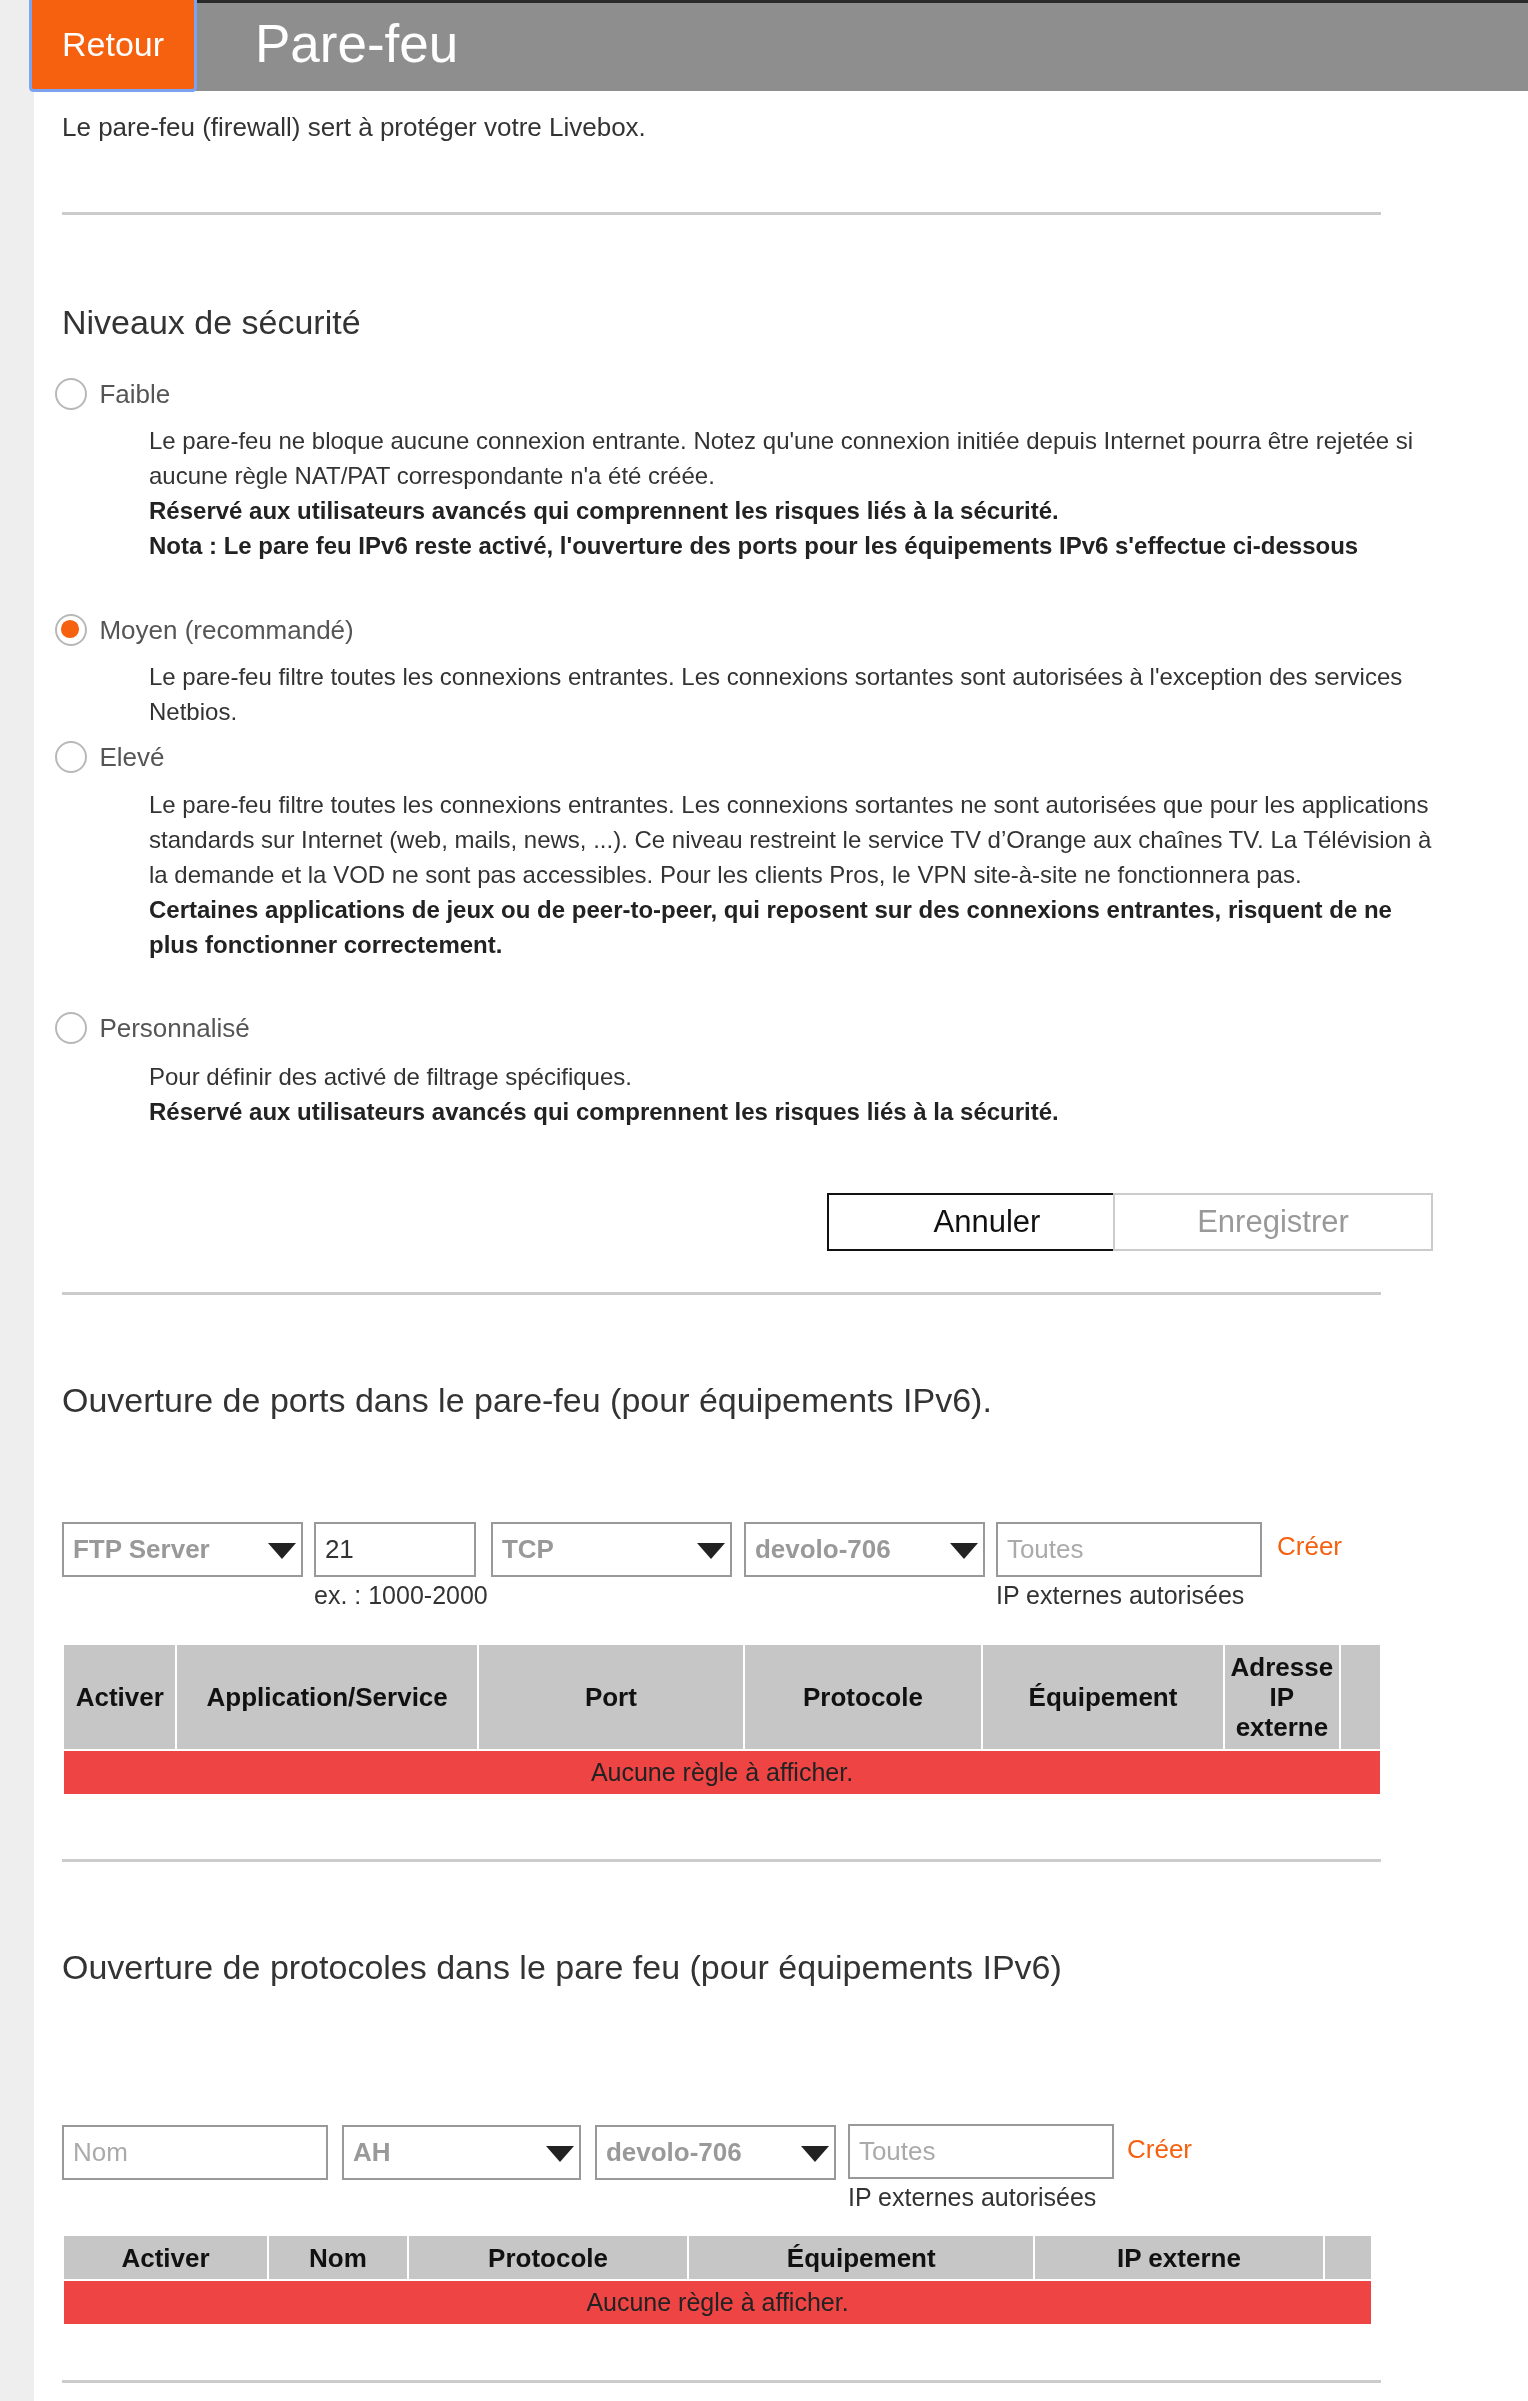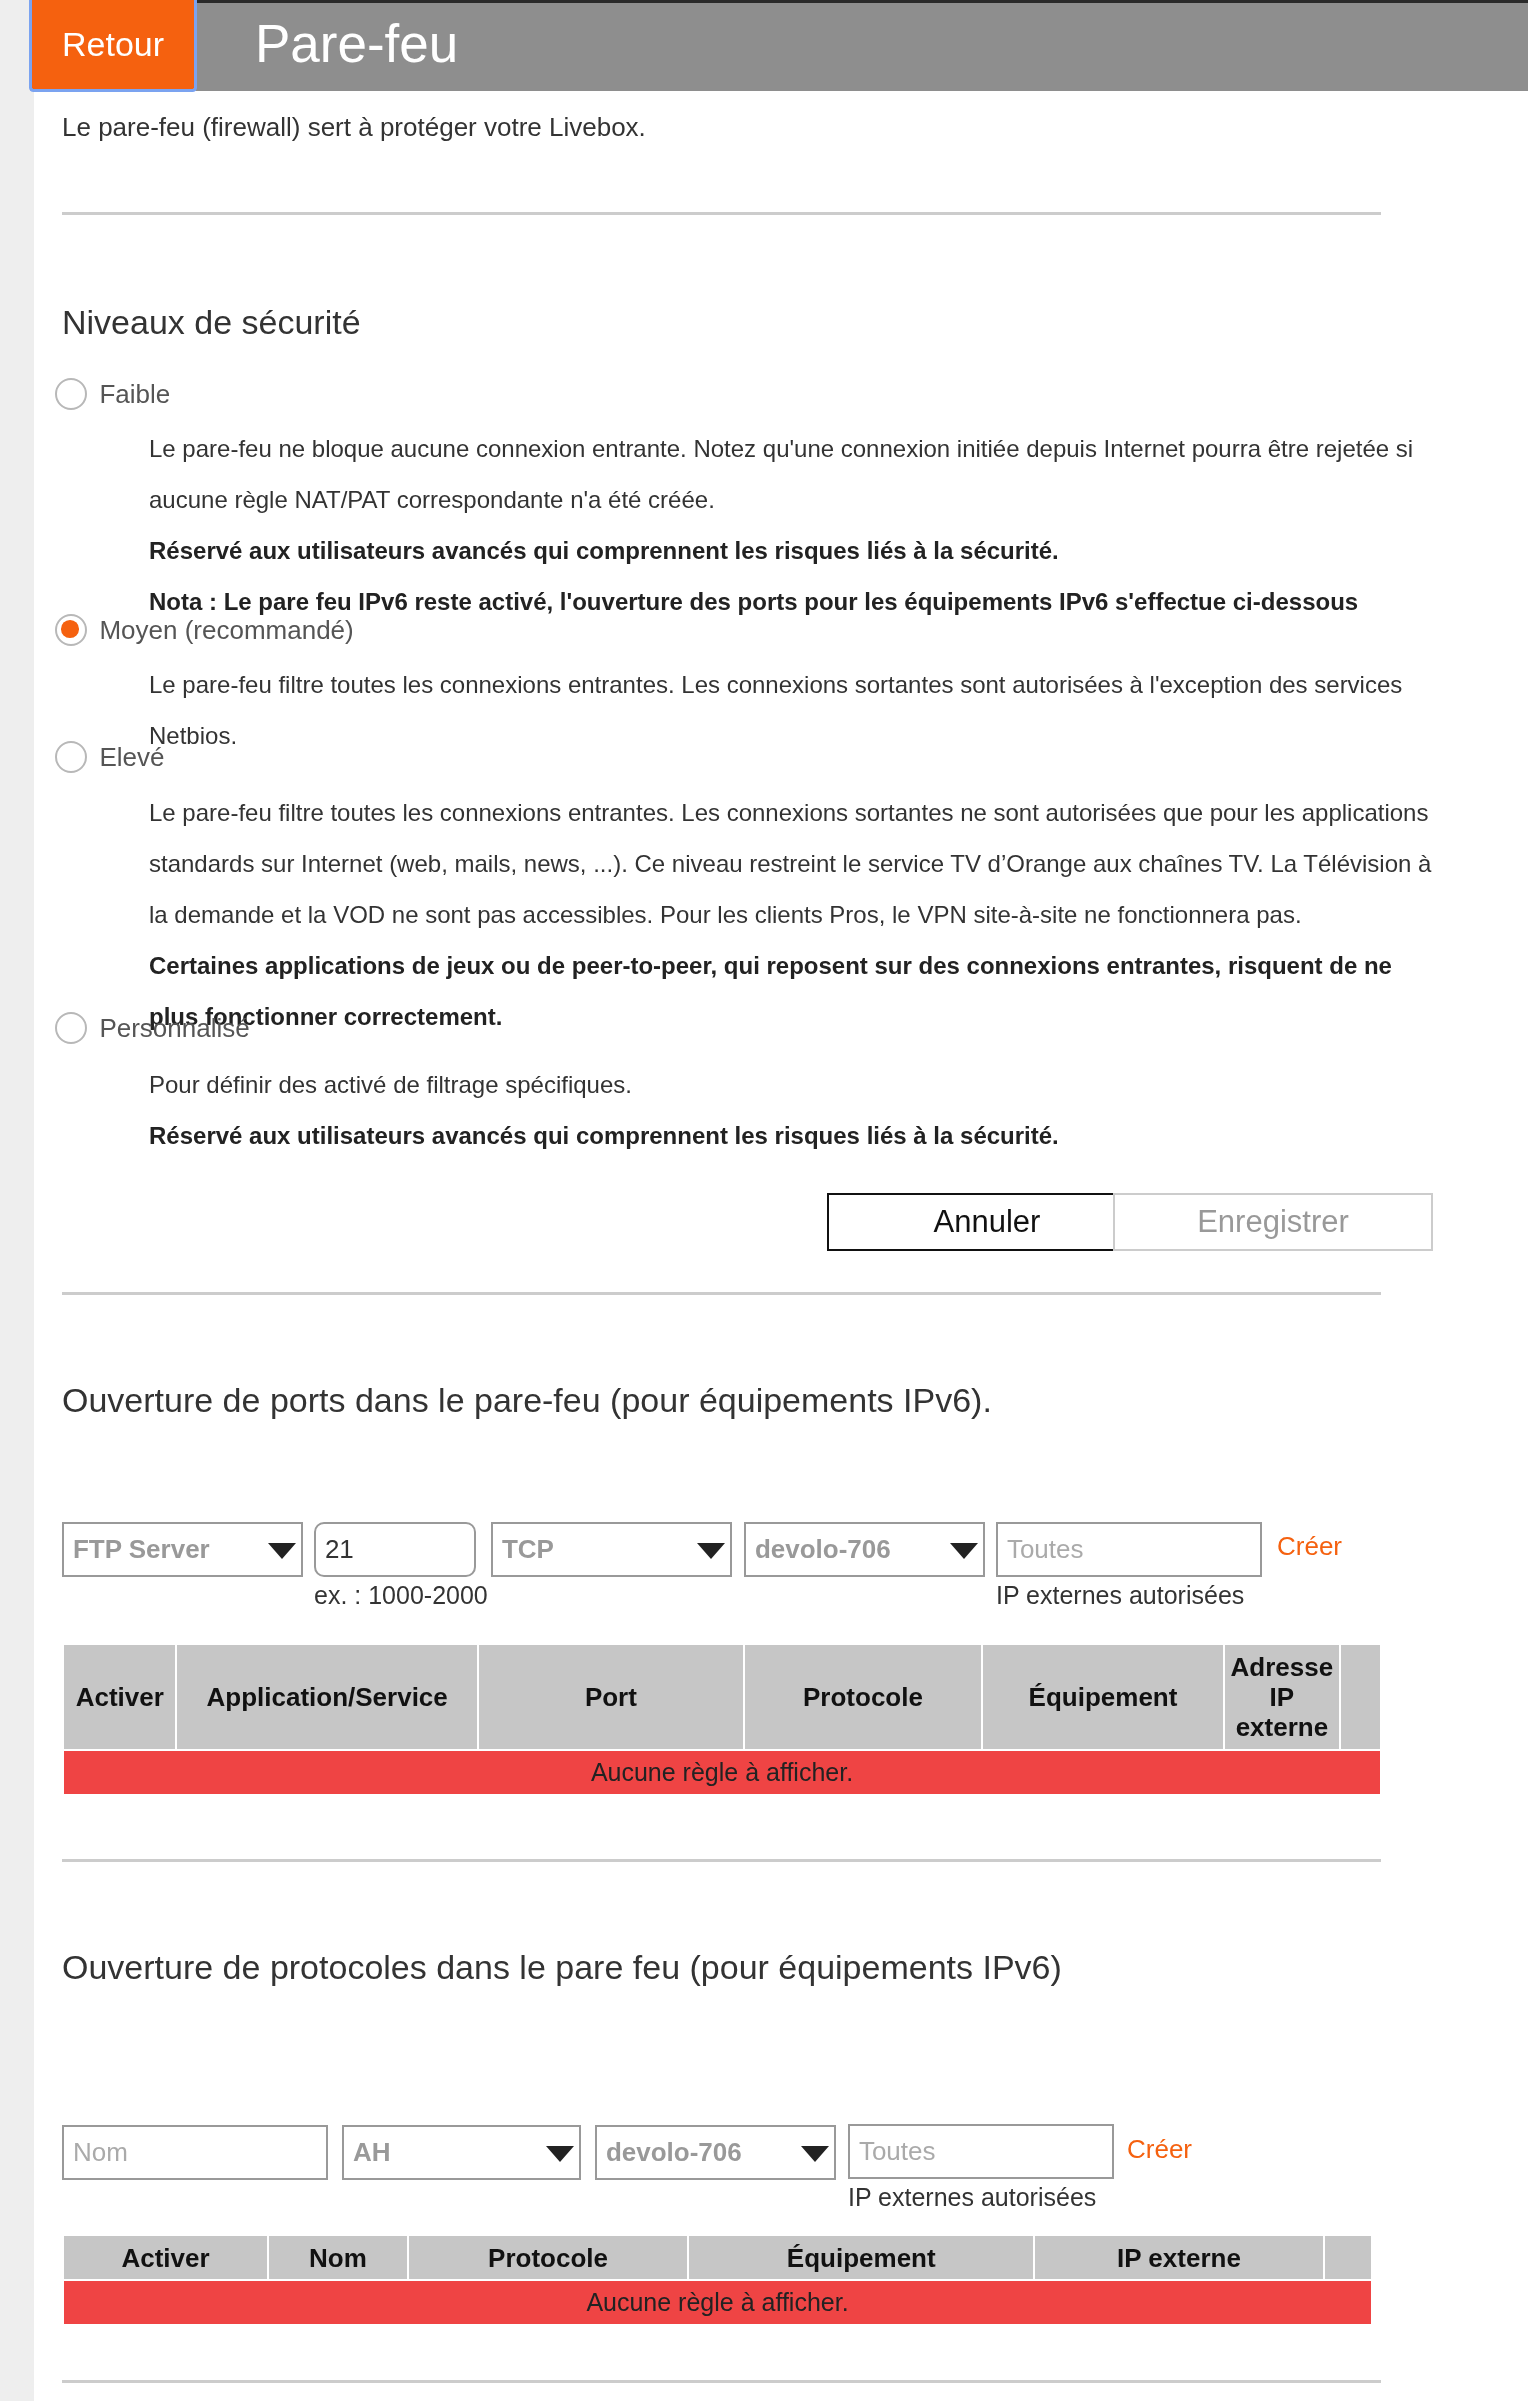--- a/index.html
+++ b/index.html
@@ -23,31 +23,31 @@
   .intro { position: absolute; left: 0; top: 112px; font-size: 26px; color: #333; }
   .hr { position: absolute; left: 0; width: 1319px; height: 2.7px; background: #cccccc; }
 
   .section-title { position: absolute; left: 0; font-size: 34px; color: #333; }
 
   .radio-row { position: absolute; left: -7px; display: flex; align-items: flex-end; cursor: pointer; }
   .radio { width: 32px; height: 32px; border-radius: 50%; border: 2.7px solid #b8b8b8; background: #fff; position: relative; margin-right: 12.4px; }
   .radio.checked::after { content: ""; position: absolute; left: 4.4px; top: 4.4px; width: 17.7px; height: 17.7px; border-radius: 50%; background: #f5610f; }
   .radio-label { font-size: 26px; color: #555; }
 
-  .desc { position: absolute; left: 87px; width: 1284px; font-size: 24px; line-height: 51px; color: #333; }
+  .desc { position: absolute; left: 87px; width: 1284px; font-size: 24px; line-height: 35px; color: #333; }
   .desc b { color: #222; }
 
   .btn { position: absolute; height: 58px; width: 320px; font-size: 31px; display: flex; align-items: center; justify-content: center; background: #fff; cursor: pointer; }
   .btn-cancel { border: 2.7px solid #111; color: #111; }
   .btn-save { border: 2.7px solid #cccccc; color: #999; text-align: right; }
 
   .field { position: absolute; height: 55px; border: 2.7px solid #999; background: #fff; display: flex; align-items: center; padding-left: 8.9px; font-size: 26px; }
   .field.select { font-weight: bold; color: #999; justify-content: space-between; padding-right: 5.3px; cursor: pointer; }
   .caret { width: 0; height: 0; border-left: 14px solid transparent; border-right: 14px solid transparent; border-top: 16px solid #222; margin-top: 3.5px; }
-  .field.input { color: #333; border-radius: 10px; }
+  .field.input { color: #333; }
   .field.placeholder { color: #aaa; }
   .creer { position: absolute; font-size: 26px; color: #f5610f; cursor: pointer; }
   .hint { position: absolute; font-size: 25px; color: #333; }
 
   .tbl { position: absolute; border-collapse: separate; border-spacing: 2.7px; }
   .tbl th { background: #c6c6c6; font-weight: bold; font-size: 26px; color: #111; text-align: center; padding: 0 5.3px; line-height: 30px; }
   .tbl td.empty { background: #ef4444; font-size: 25px; color: #222; text-align: center; }
 </style>
 </head>
 <body>

